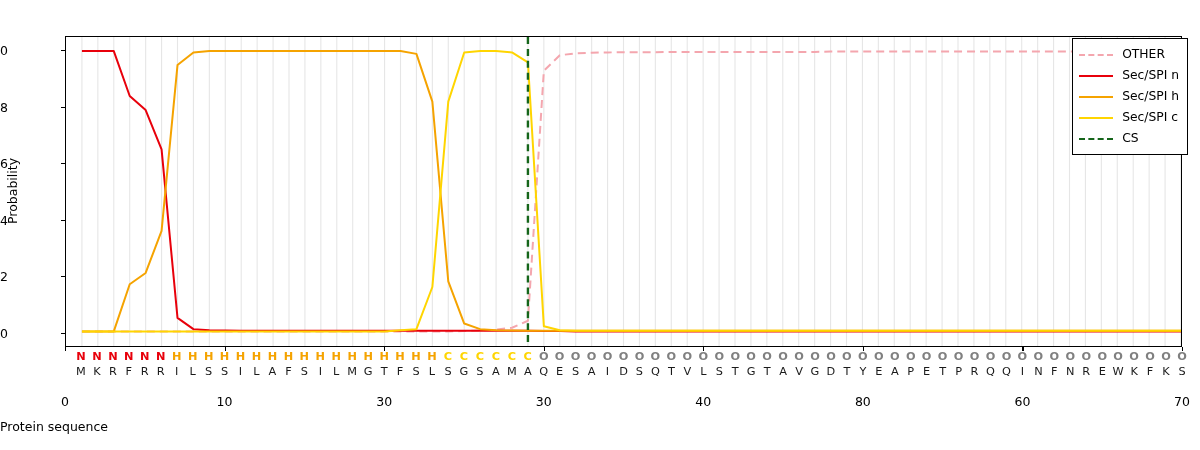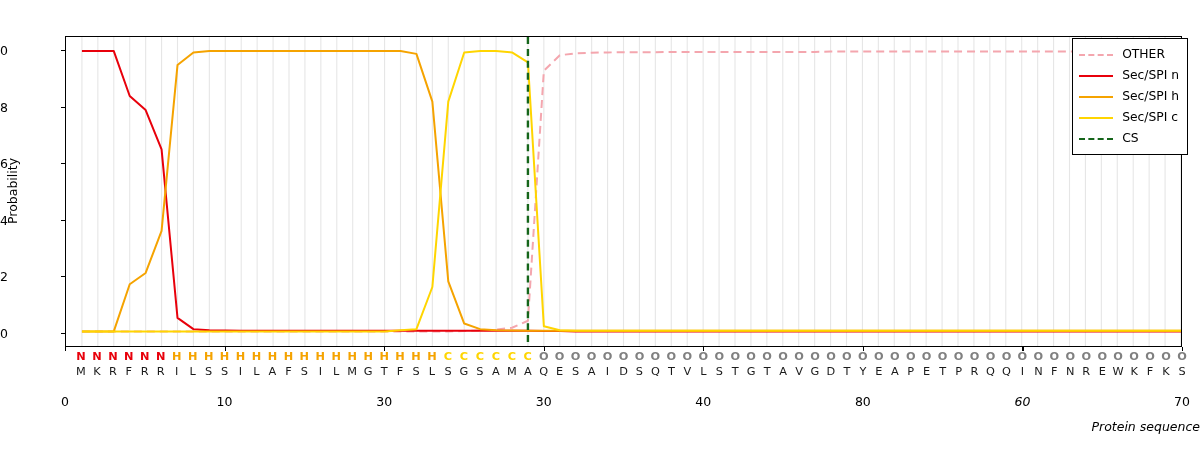--- a/index.html
+++ b/index.html
@@ -95,23 +95,22 @@
     top: 347px;
     width: 1.1px;
     height: 4px;
     background: #000;
   }
   #xlabel {
     position: absolute;
     left: 0;
     top: 419px;
     width: 1200px;
-    text-align: right;
+    text-align: left;
     font-size: 12.5px;
-    font-style: italic;
   }
 
   
   .seq-cell {
     position: absolute;
     transform: translateX(-50%);
     text-align: center;
     font-size: 11.3px;
     white-space: nowrap;
     font-family: "DejaVu Sans", "Liberation Sans", sans-serif;
@@ -445,17 +444,17 @@
     <div class="xtick-label" style="left: 224.571px; text-align: center;">10</div>
     <div class="xtick-mark" style="left: 224.571px;"></div>
     <div class="xtick-label" style="left: 384.143px;">30</div>
     <div class="xtick-mark" style="left: 384.143px;"></div>
     <div class="xtick-label" style="left: 543.714px;">30</div>
     <div class="xtick-mark" style="left: 543.714px;"></div>
     <div class="xtick-label" style="left: 703.286px;">40</div>
     <div class="xtick-mark" style="left: 703.286px;"></div>
     <div class="xtick-label" style="left: 862.857px;">80</div>
     <div class="xtick-mark" style="left: 862.857px;"></div>
-    <div class="xtick-label" style="left: 1022.43px; font-style: italic;">60</div>
+    <div class="xtick-label" style="left: 1022.43px;">60</div>
     <div class="xtick-mark" style="left: 1022.43px;"></div>
     <div class="xtick-label" style="left: 1182px; text-align: center;">70</div>
     <div class="xtick-mark" style="left: 1182px;"></div>
   </div>
 
 </body></html>

